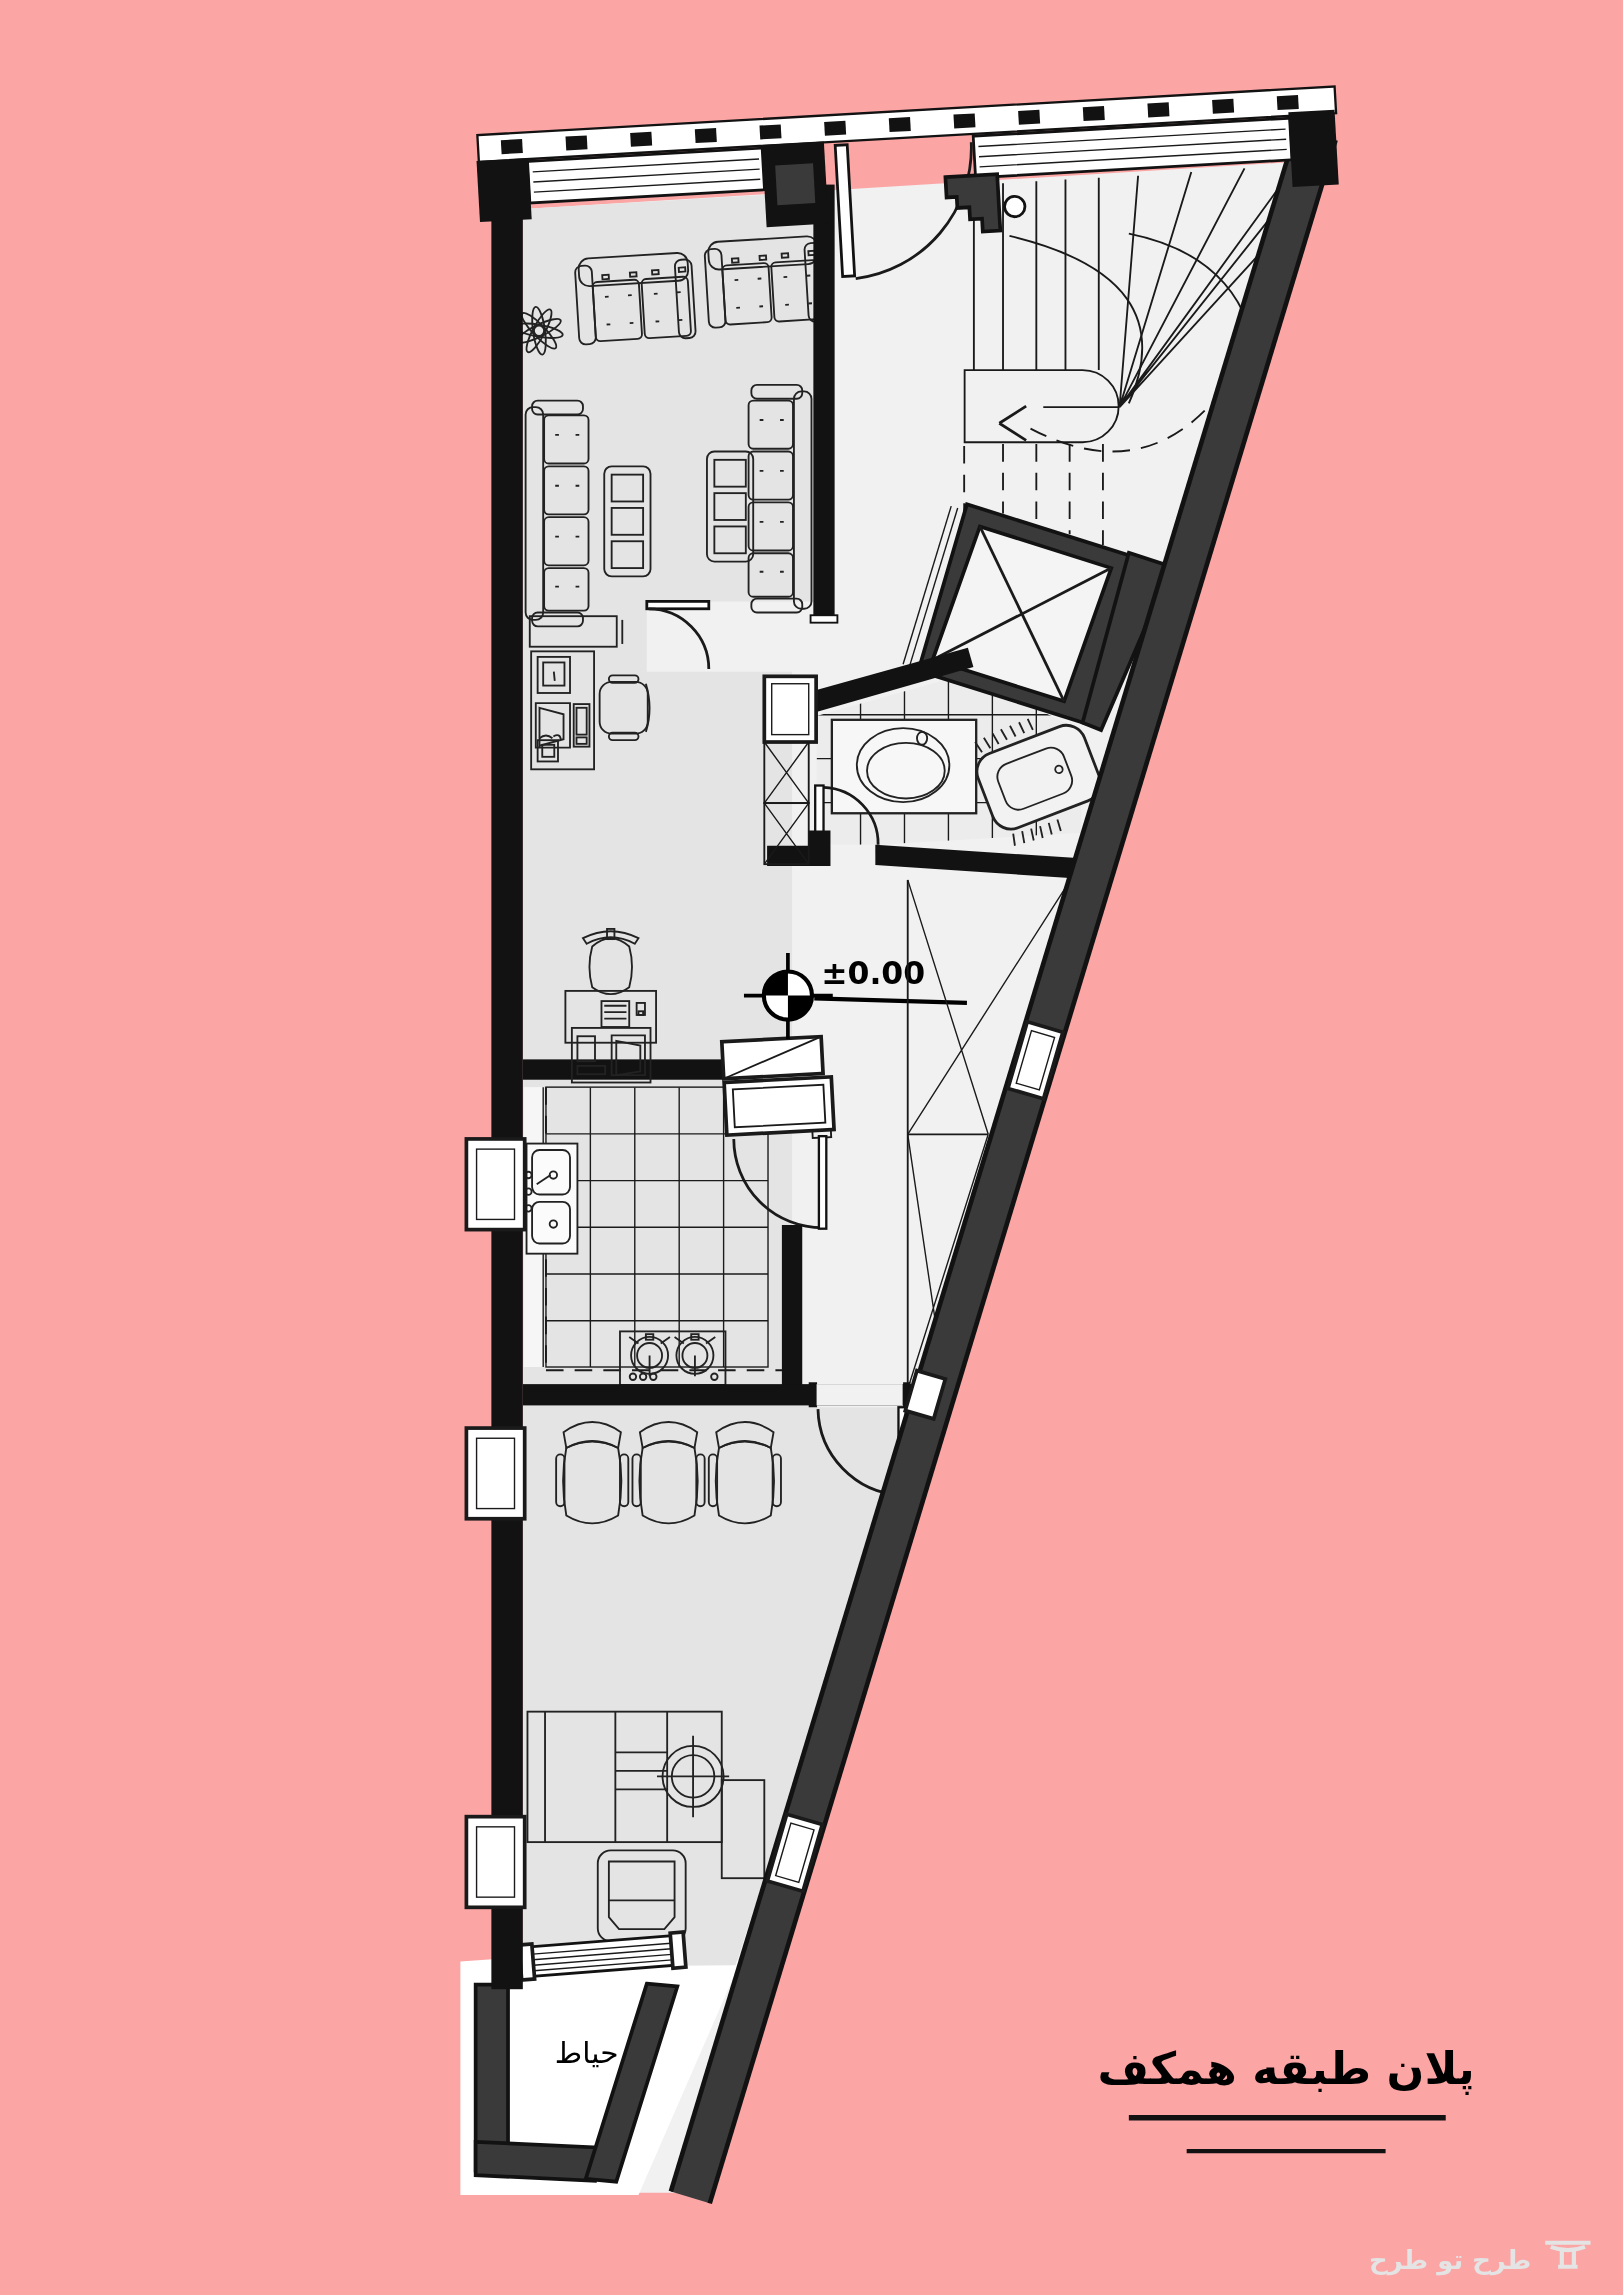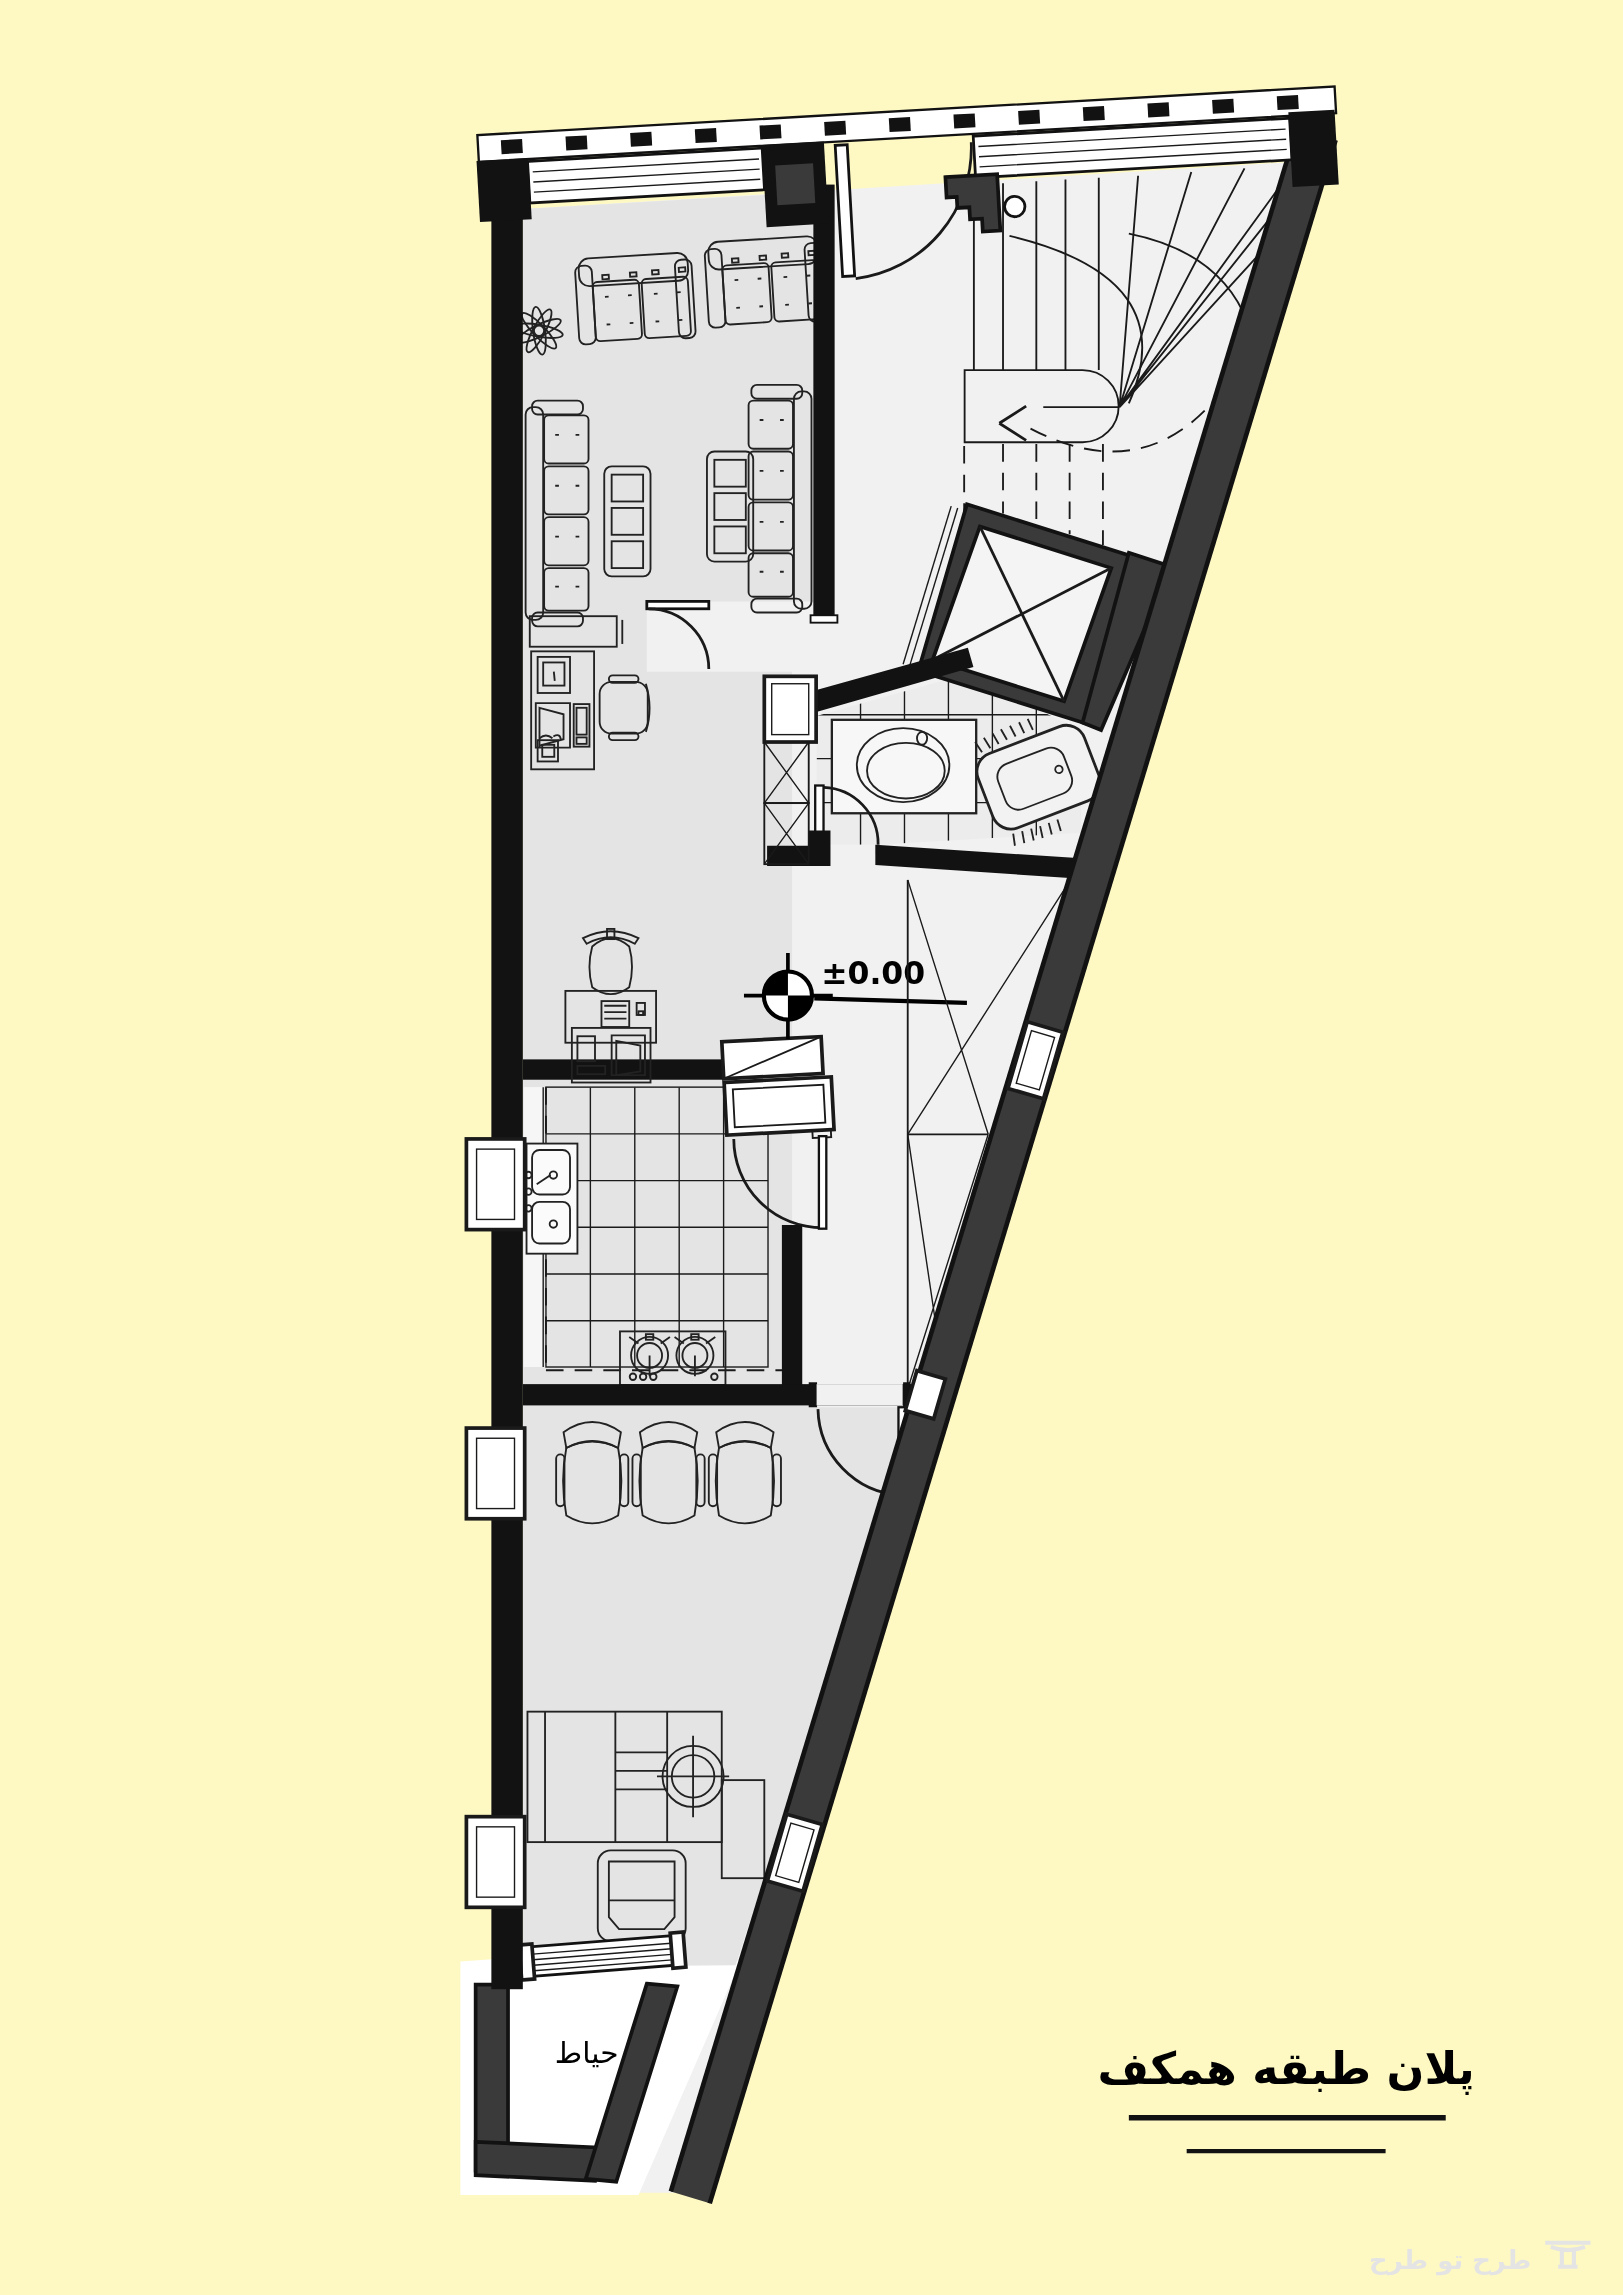--- a/index.html
+++ b/index.html
@@ -6,21 +6,21 @@
     --c-wall:#121212;
     --c-walldark:#3a3a3a;
     --c-room:#e3e4e3;
     --c-circ:#f1f1f1;
     --c-tile:#ececec;
     --c-line:#1a1a1a;
     --c-faint:#e2e2e2;
   }
   html,body{margin:0;padding:0;background:#ffffff;height:100%;}
   body{font-family:"DejaVu Sans","Liberation Sans",sans-serif;}
-  .page{width:100vw;height:100vh;display:flex;align-items:center;justify-content:center;background:#fef9c3;}
+  .page{width:100vw;height:100vh;display:flex;align-items:center;justify-content:center;background:#fca5a5;}
   svg{display:block;width:100%;height:100%;}
   .wall{fill:var(--c-wall);stroke:none;}
   .walldark{fill:var(--c-walldark);stroke:var(--c-wall);stroke-width:8;}
   .thin{stroke:var(--c-line);stroke-width:4;fill:none;}
   .thin3{stroke:var(--c-line);stroke-width:3;fill:none;}
   .med{stroke:var(--c-line);stroke-width:6;fill:none;}
   .whitebox{fill:#ffffff;stroke:var(--c-line);stroke-width:8;}
   .furn{fill:none;stroke:#222;stroke-width:4;}
   .furnf{fill:#fbfbfb;stroke:#222;stroke-width:4;}
   .dash{stroke:var(--c-line);stroke-width:4;fill:none;stroke-dasharray:38 24;}

